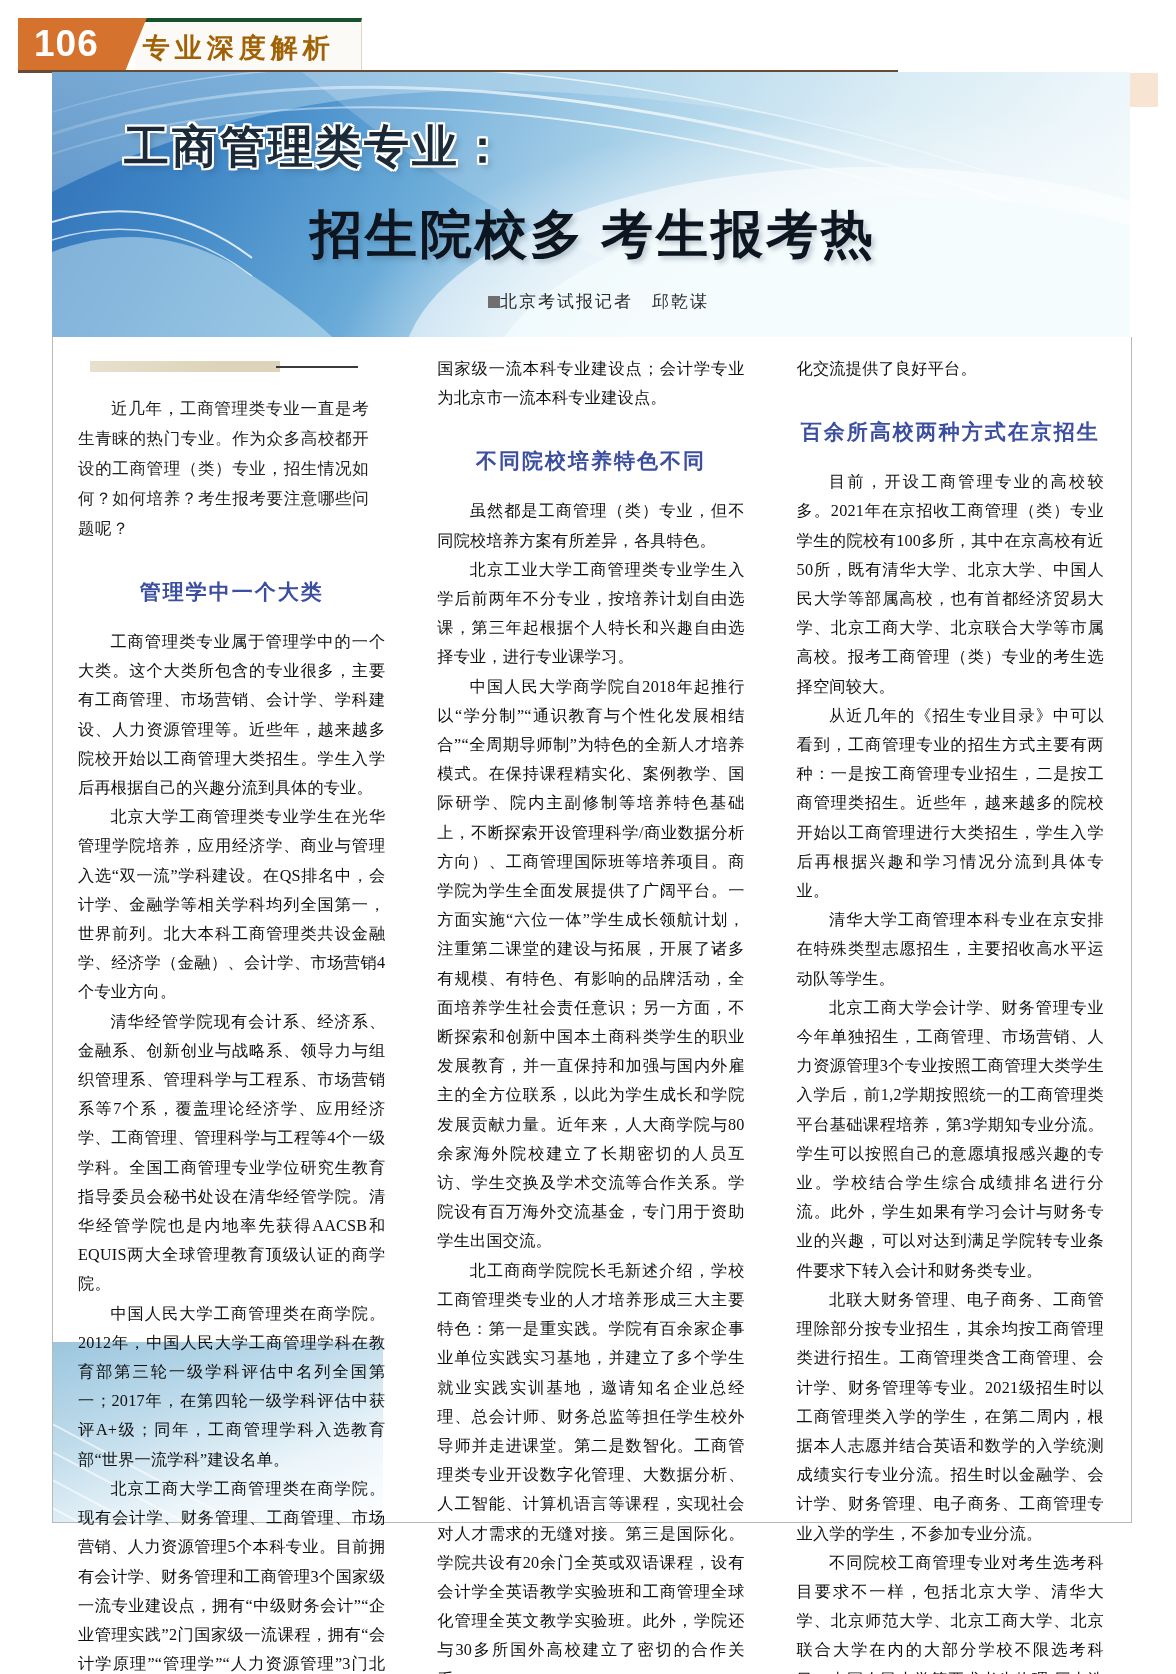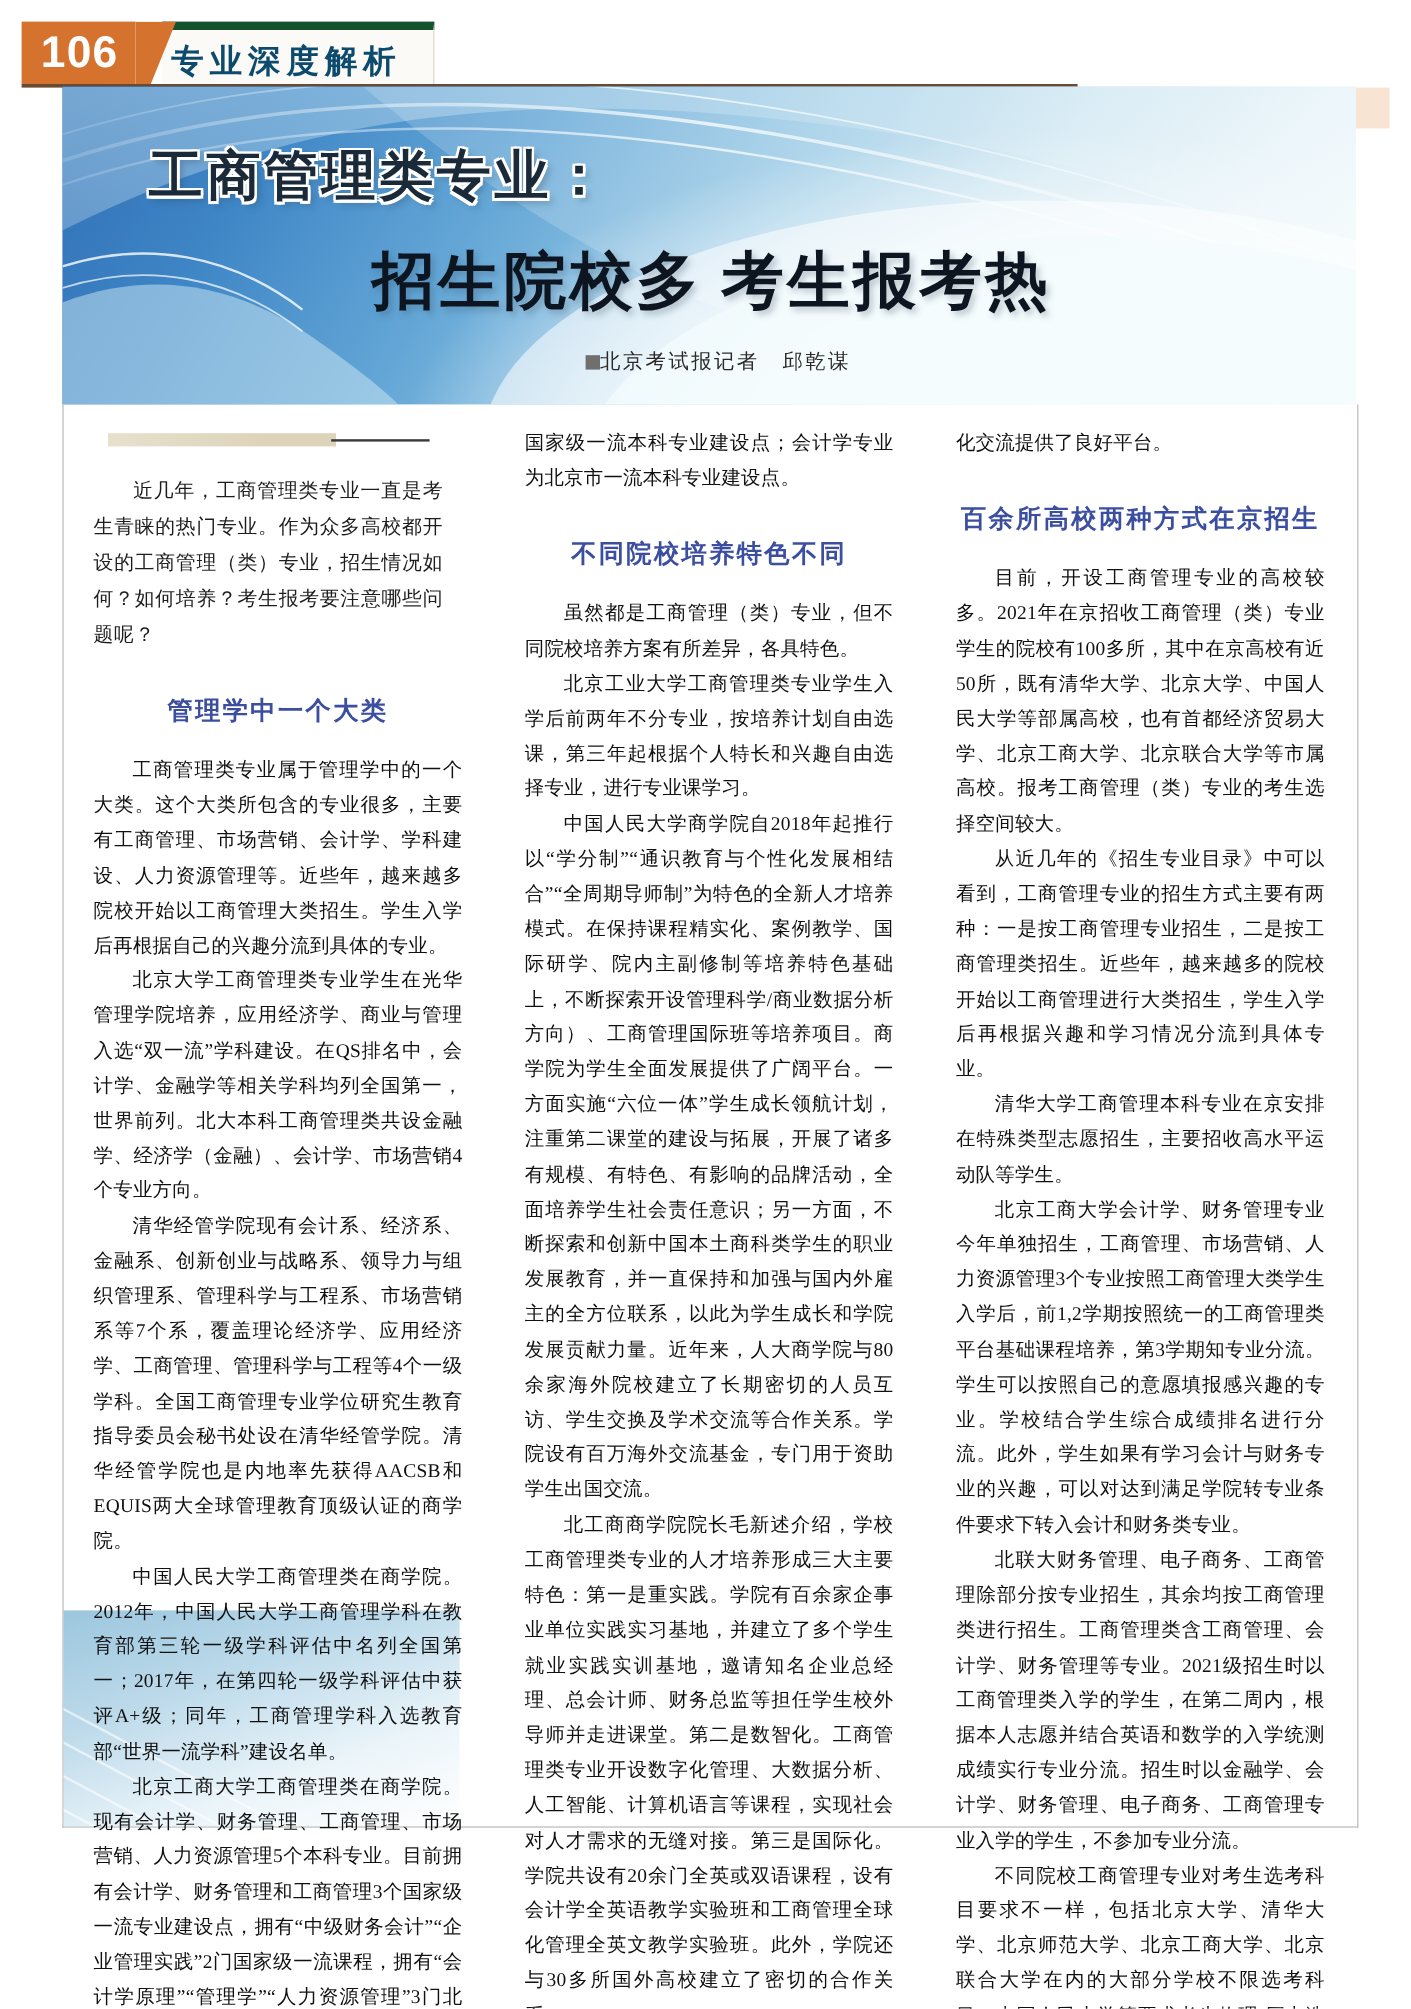--- a/index.html
+++ b/index.html
@@ -22,25 +22,25 @@
     background:#d4722e;color:#fff;
     font-family:"Liberation Sans","DejaVu Sans",sans-serif;
     font-weight:bold;font-size:37px;line-height:52px;
     padding:0 14px 0 16px;letter-spacing:1px;text-align:center;
   }
   .folio-slant{
     width:34px;background:#d4722e;
     clip-path:polygon(0 0,100% 0,38% 100%,0 100%);
   }
   .folio-label{
-    background:#fcfaf6;color:#0c4a6e;
+    background:#fcfaf6;color:#a16207;
     font-family:"Liberation Serif","DejaVu Serif",serif;
     font-weight:bold;font-size:27px;line-height:52px;
     padding:0 26px 0 8px;letter-spacing:5px;
-    border-right:1px solid #ddd6c9;border-top:7px solid #14532d;
+    border-right:1px solid #ddd6c9;border-top:4px solid #14532d;
     margin-left:-12px;
   }
   .head-rule{
     position:absolute;left:18px;top:52px;width:880px;height:3px;background:#6b4a34;
   }
   .head-right{
     position:absolute;right:18px;top:8px;
     background:#f7e4d3;color:#4a3a2c;
     font-family:"Liberation Serif","DejaVu Serif",serif;
     font-size:17px;line-height:34px;height:34px;

